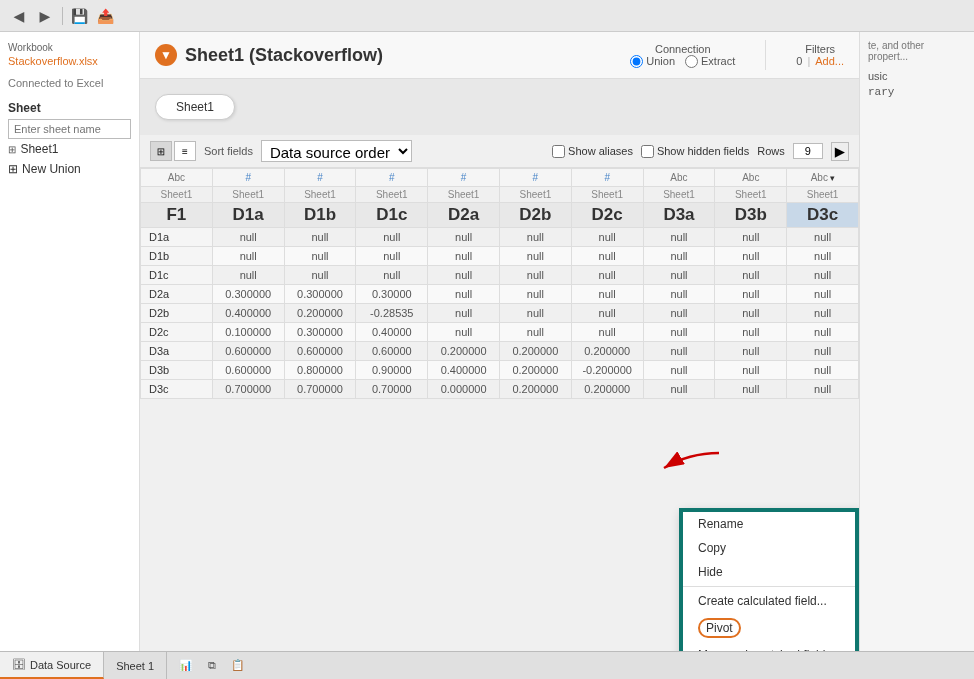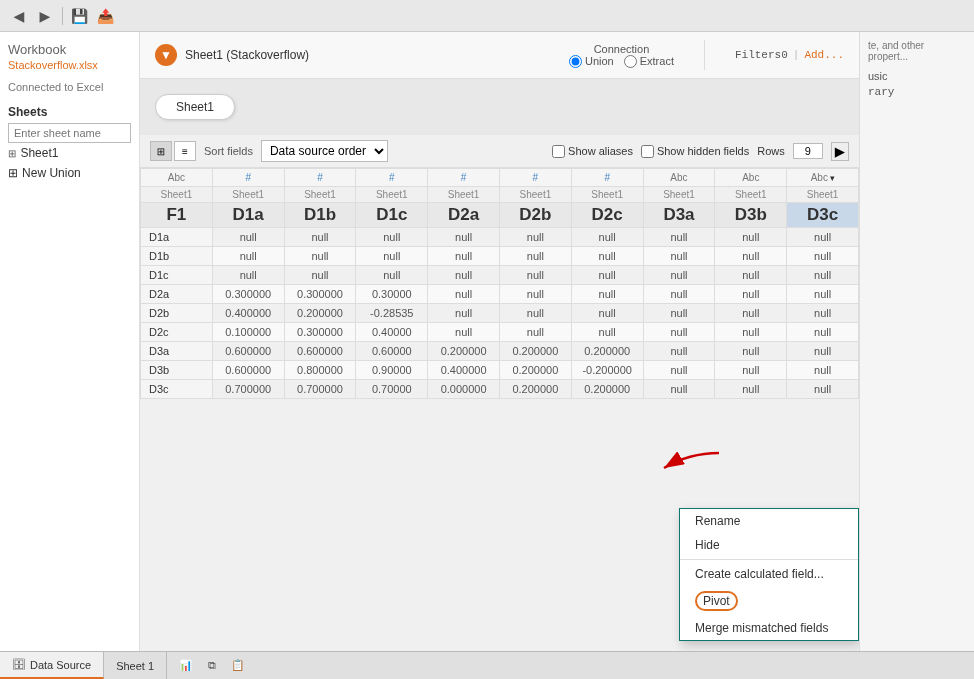--- a/index.html
+++ b/index.html
@@ -10,56 +10,56 @@
     
     .toolbar { height: 32px; background: #e8e8e8; border-bottom: 1px solid #ccc; display: flex; align-items: center; padding: 0 8px; gap: 4px; }
     .toolbar-btn { width: 22px; height: 22px; background: none; border: 1px solid transparent; cursor: pointer; display: flex; align-items: center; justify-content: center; font-size: 14px; color: #555; }
     .toolbar-sep { width: 1px; height: 18px; background: #bbb; margin: 0 2px; }
 
     
     .main-area { display: flex; flex: 1; overflow: hidden; }
 
     
     .sidebar { width: 140px; background: #fff; border-right: 1px solid #ddd; padding: 10px 8px; flex-shrink: 0; }
-    .sidebar-label { font-size: 13px; color: #666; margin-bottom: 2px; }
+    .sidebar-label { font-size: 10px; color: #666; margin-bottom: 2px; }
     .sidebar-value { color: #e07020; font-size: 11px; margin-bottom: 10px; cursor: pointer; }
     .sidebar-section { font-weight: bold; font-size: 12px; margin: 8px 0 4px 0; color: #333; }
     .sidebar-input { width: 100%; border: 1px solid #bbb; padding: 3px 5px; font-size: 11px; color: #999; background: #fff; }
     .sidebar-sheet { display: flex; align-items: center; gap: 4px; padding: 3px 0; font-size: 12px; cursor: pointer; }
     .sheet-icon { font-size: 10px; color: #555; }
     .sidebar-newunion { display: flex; align-items: center; gap: 4px; padding: 3px 0; font-size: 12px; cursor: pointer; color: #333; }
 
     
     .props-panel { width: 115px; background: #f5f5f5; border-left: 1px solid #ddd; flex-shrink: 0; padding: 8px; font-size: 11px; color: #555; }
 
     
     .sheet-header { background: #f8f8f8; border-bottom: 1px solid #ddd; padding: 8px 15px; display: flex; align-items: center; gap: 20px; }
     .sheet-title { display: flex; align-items: center; gap: 8px; }
     .sheet-icon-circle { width: 22px; height: 22px; border-radius: 50%; background: #e07020; display: flex; align-items: center; justify-content: center; color: white; font-size: 12px; font-weight: bold; }
-    .sheet-name { font-size: 12px; font-weight: 400; color: #333; }
+    .sheet-name { font-size: 18px; font-weight: 700; color: #333; }
     .header-spacer { flex: 1; }
     .connection-section { display: flex; flex-direction: column; align-items: center; font-size: 11px; color: #555; }
     .connection-options { display: flex; gap: 10px; align-items: center; }
     .radio-option { display: flex; align-items: center; gap: 3px; font-size: 11px; }
-    .filters-section { display: flex; align-items: center; font-size: 11px; color: #555; font-family: Liberation Mono, monospace; }
+    .filters-section { display: flex; flex-direction: column; align-items: center; font-size: 11px; color: #555; }
     .filters-count { display: flex; align-items: center; gap: 5px; font-size: 11px; }
     .add-link { color: #e07020; cursor: pointer; font-size: 11px; }
     .connected-text { font-size: 11px; color: #777; margin-top: 2px; }
 
     
     .canvas-area { background: #e8e8e8; padding: 15px; flex-shrink: 0; }
     .sheet-pill { background: white; border: 1px solid #ccc; border-radius: 15px; padding: 5px 20px; display: inline-block; font-size: 12px; cursor: pointer; box-shadow: 1px 1px 3px rgba(0,0,0,0.1); }
 
     
     .sort-bar { display: flex; align-items: center; gap: 8px; padding: 5px 10px; background: #f0f0f0; border-bottom: 1px solid #ddd; flex-shrink: 0; }
     .sort-label { font-size: 11px; color: #555; }
     .view-toggle { display: flex; gap: 2px; }
     .view-btn { width: 22px; height: 20px; border: 1px solid #bbb; background: #fff; cursor: pointer; display: flex; align-items: center; justify-content: center; font-size: 10px; }
     .view-btn.active { background: #d8d8d8; }
-    .sort-select { border: 1px solid #bbb; padding: 2px 4px; font-size: 12px; background: white; height: 22px; }
+    .sort-select { border: 1px solid #bbb; padding: 2px 4px; font-size: 15px; background: white; height: 22px; }
     .sort-spacer { flex: 1; }
     .checkbox-option { display: flex; align-items: center; gap: 3px; font-size: 11px; }
     .rows-label { font-size: 11px; }
     .rows-input { width: 30px; border: 1px solid #bbb; padding: 1px 3px; font-size: 11px; text-align: center; }
 
     
     .data-table-wrap { overflow: auto; flex: 1; }
     table { border-collapse: collapse; font-size: 11px; width: 100%; }
     thead tr th { background: #f0f0f0; border: 1px solid #ddd; padding: 2px 6px; font-weight: normal; text-align: center; white-space: nowrap; color: #555; min-width: 70px; }
     thead .type-row th { background: #f5f5f5; font-size: 10px; color: #777; height: 18px; }
@@ -69,21 +69,21 @@
     tbody td { border: 1px solid #ddd; padding: 3px 8px; text-align: center; color: #555; white-space: nowrap; }
     tbody td.row-label { text-align: left; font-weight: normal; color: #333; background: #f5f5f5; }
     .type-icon { color: #4a86c8; font-size: 10px; }
     .type-icon.text { color: #777; }
 
     
     .th-with-dropdown { position: relative; display: flex; align-items: center; justify-content: center; gap: 2px; }
     .dropdown-arrow { cursor: pointer; font-size: 9px; color: #333; }
 
     
-    .context-menu { position: absolute; right: 0; top: 340px; background: white; border: 1px solid #0f766e; box-shadow: 2px 4px 10px rgba(0,0,0,0.2); z-index: 100; min-width: 180px; }
+    .context-menu { position: absolute; right: 0; top: 340px; background: white; border: 4px solid #0f766e; box-shadow: 2px 4px 10px rgba(0,0,0,0.2); z-index: 100; min-width: 180px; }
     .ctx-item { padding: 5px 15px; cursor: pointer; font-size: 12px; color: #333; }
     .ctx-item.pivot-item { background: #fff; }
     .ctx-separator { height: 1px; background: #ddd; margin: 2px 0; }
 
     
     .bottom-bar { height: 28px; background: #e0e0e0; border-top: 1px solid #bbb; display: flex; align-items: center; }
     .bottom-tab { display: flex; align-items: center; gap: 4px; padding: 0 12px; height: 100%; border-right: 1px solid #bbb; font-size: 11px; cursor: pointer; }
     .bottom-tab.active { background: #f0f0f0; border-bottom: 2px solid #e07020; }
     .bottom-actions { display: flex; align-items: center; gap: 4px; padding: 0 8px; }
     .bottom-action-btn { width: 22px; height: 22px; background: none; border: 1px solid transparent; cursor: pointer; display: flex; align-items: center; justify-content: center; font-size: 11px; color: #555; }
@@ -105,21 +105,21 @@
     <div class="toolbar-btn">📤</div>
   </div>
 
   <div class="main-area">
 
     <div class="sidebar">
       <div class="sidebar-label">Workbook</div>
       <div class="sidebar-value">Stackoverflow.xlsx</div>
       <div class="connected-text">Connected to Excel</div>
       <div style="margin-top: 12px;">
-        <div class="sidebar-section">Sheets</div>
+        <div class="sidebar-section">Sheet</div>
         <input class="sidebar-input" type="text" placeholder="Enter sheet name" style="">
         <div class="sidebar-sheet">
           <span class="sheet-icon">⊞</span>
           <span>Sheet1</span>
         </div>
         <div class="sidebar-newunion">
           <span>⊞</span>
           <span>New Union</span>
         </div>
       </div>
@@ -351,20 +351,21 @@
             <defs>
               <marker id="arrowhead" markerWidth="8" markerHeight="6" refX="8" refY="3" orient="auto">
                 <polygon points="0 0, 8 3, 0 6" fill="#cc0000"></polygon>
               </marker>
             </defs>
             <path d="M70,5 Q40,5 15,20" stroke="#cc0000" stroke-width="2.5" fill="none" marker-end="url(#arrowhead)"></path>
           </svg>
 
           <div class="context-menu">
             <div class="ctx-item">Rename</div>
+            <div class="ctx-item">Copy</div>
             <div class="ctx-item">Hide</div>
             <div class="ctx-separator"></div>
             <div class="ctx-item">Create calculated field...</div>
             <div class="ctx-item pivot-item">
               <span style="display:inline-block;border:2px solid #e07020;border-radius:10px;padding:1px 6px;">Pivot</span>
             </div>
             <div class="ctx-item">Merge mismatched fields</div>
           </div>
         </div>
 

